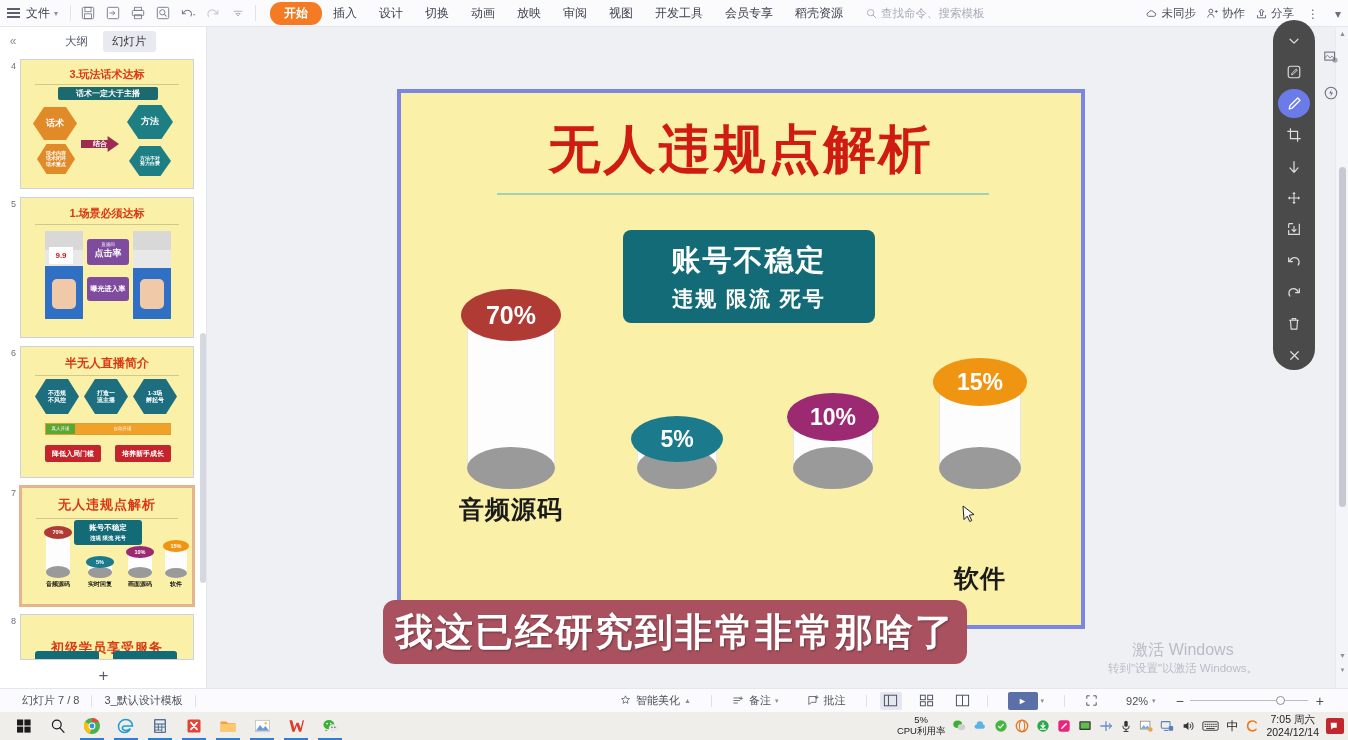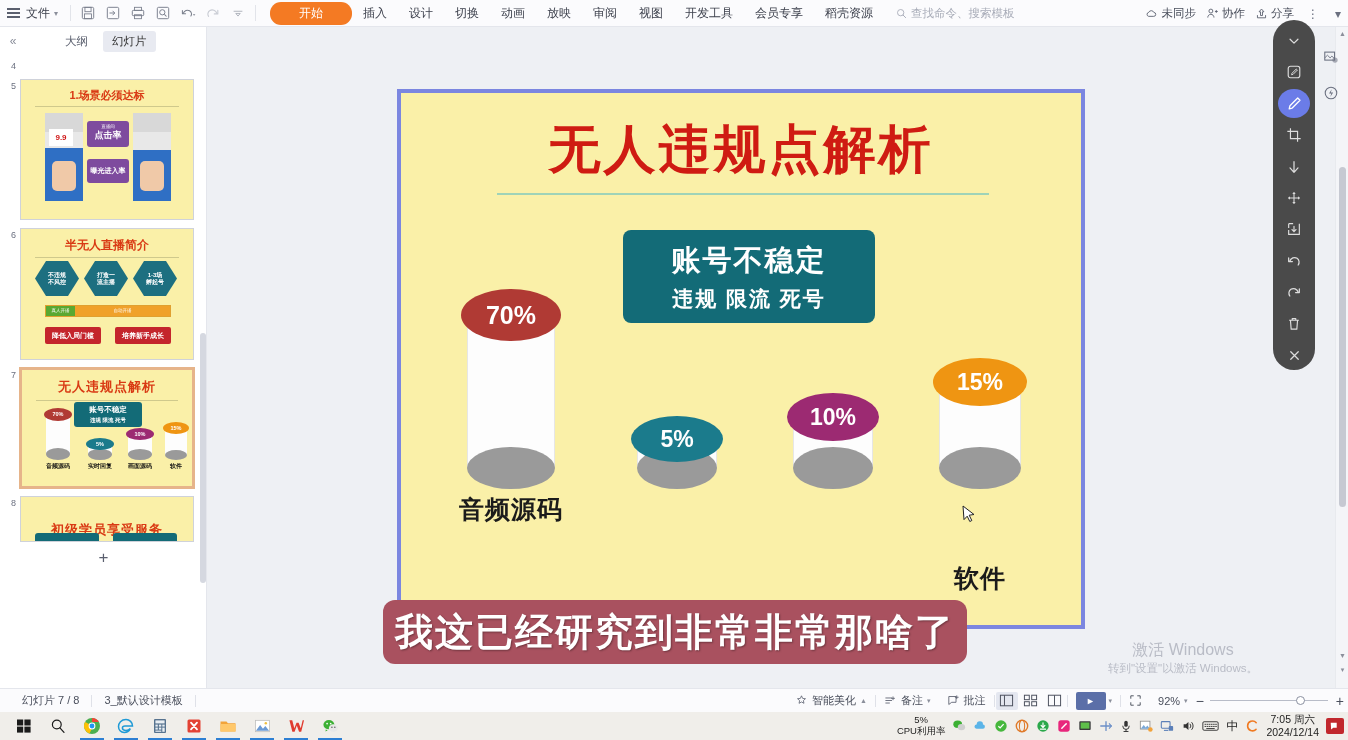--- a/index.html
+++ b/index.html
@@ -20,21 +20,21 @@
   .ham { width: 26px; display:flex; align-items:center; justify-content:center; }
   .ham span { display:block; width:13px; height:1.5px; background:#5a5f6e; box-shadow:0 4px 0 #5a5f6e, 0 -4px 0 #5a5f6e; }
   .file-menu { display:flex; align-items:center; gap:4px; font-size:12px; color:#3d414d; padding-right:6px; }
   .file-menu .caret { font-size:8px; color:#8b8f9b; }
   .qsep { width:1px; height:16px; background:#e2e4ea; margin:0 6px; }
   .qicons { display:flex; align-items:center; gap:3px; }
   .qbtn { width:22px; height:20px; display:flex; align-items:center; justify-content:center; border-radius:3px; }
   .qbtn svg { display:block; }
   .tabs { display:flex; align-items:center; gap:0px; margin-left:8px; }
   .tab { font-size:12px; color:#3d414d; padding:3px 11px; border-radius:11px; white-space:nowrap; }
-  .tab.active { background:#f47a23; color:#fff; font-weight:normal; padding:3px 29px; }
+  .tab.active { background:#f47a23; color:#fff; font-weight:bold; padding:3px 14px; }
   .searchbox { display:flex; align-items:center; gap:4px; margin-left:12px; font-size:11.5px; color:#a8acb8; }
   .searchbox svg { flex:none; }
   .ribbon-right { position:absolute; right:4px; top:0; height:27px; display:flex; align-items:center; gap:10px; font-size:11.5px; color:#4a4f5c; }
   .rr-item { display:flex; align-items:center; gap:3px; }
   .rr-dots { letter-spacing:0px; font-size:12px; color:#6b7080; padding:0 3px;}
 
   
   .leftpanel {
     position:absolute; top:27px; left:0; width:207px; height:661px;
     background:#fff; border-right:1px solid #e4e6ec;
@@ -129,21 +129,21 @@
 
   
   .statusbar {
     position:absolute; left:0; top:688px; width:1348px; height:24px;
     background:#fbfbfd; border-top:1px solid #e4e6ec;
     display:flex; align-items:center; font-size:11px; color:#4a4f5c;
   }
   .sb-left { display:flex; align-items:center; gap:0; padding-left:10px; }
   .sb-item { padding:0 12px; position:relative; white-space:nowrap; }
   .sb-div { width:1px; height:12px; background:#dfe1e8; }
-  .sb-right { position:absolute; right:4px; display:flex; align-items:center; gap:0;justify-content:flex-end; }
+  .sb-right { position:absolute; right:24px; display:flex; align-items:center; gap:12px;justify-content:flex-end; }
   .sb-btn { display:flex; align-items:center; gap:4px; padding:0 8px; white-space:nowrap; }
   .viewbtn { width:22px; height:18px; display:flex; align-items:center; justify-content:center; border-radius:2px; margin:0 1px; }
   .viewbtn.active { background:#e4e7f0; }
   .playbtn { width:30px; height:18px; background:#5b6fa8; border-radius:2px; display:flex; align-items:center; justify-content:center; color:#fff; font-size:9px; }
   .zoomslider { display:flex; align-items:center; gap:6px; padding-left:6px;}
   .zs-track { width:118px; height:1px; background:#b8bcc8; position:relative; }
   .zs-knob { position:absolute; left:86px; top:-4px; width:9px; height:9px; border-radius:50%; background:#fff; border:1.5px solid #8a8fa0; }
 
   
   .watermark { position:absolute; right:90px; top:640px; text-align:center; color:#b9bcc6; pointer-events:none; }
@@ -284,20 +284,33 @@
       <div class="lp-tabs">
         <div class="lp-tab">大纲</div>
         <div class="lp-tab active">幻灯片</div>
       </div>
     </div>
 
     <div class="thumbs">
 
       <div class="thumb-row">
         <div class="thumb-num">4</div>
+        <div class="thumb">
+          <div class="t-title" style="font-size:11px;margin-top:7px;">3.玩法话术达标</div>
+          <div class="t-rule" style="margin-top:2px;"></div>
+          <div class="tbox" style="left:37px;top:27px;width:100px;height:13px;background:#1a6a6f;font-size:8px;border-radius:2px;">话术一定大于主播</div>
+          <div class="hex" style="left:12px;top:47px;width:44px;height:33px;background:#e08a28;font-size:9px;">话术</div>
+          <div class="hex" style="left:106px;top:45px;width:46px;height:34px;background:#1d7f84;font-size:9px;">方法</div>
+          <div class="hex" style="left:16px;top:84px;width:38px;height:30px;background:#e08a28;font-size:5px;white-space:pre-line;">话术内容
+话术闭环
+话术重点</div>
+          <div class="hex" style="left:108px;top:86px;width:42px;height:30px;background:#1d7f84;font-size:5px;white-space:pre-line;">方法不对
+努力白费</div>
+          <div class="tbox" style="left:60px;top:76px;width:38px;height:16px;background:#9e2b52;font-size:7px;clip-path:polygon(0 25%,70% 25%,70% 0,100% 50%,70% 100%,70% 75%,0 75%);">结合</div>
+        </div>
       </div>
 
       <div class="thumb-row">
         <div class="thumb-num">5</div>
         <div class="thumb" style="height:141px;">
           <div class="t-title" style="font-size:11px;margin-top:8px;">1.场景必须达标</div>
           <div class="t-rule" style="margin-top:3px;"></div>
           <div style="position:absolute;left:24px;top:33px;width:38px;height:88px;background:linear-gradient(#d8d8d8 0 22%, #e8e8e8 22% 40%, #2f6fc4 40% 100%);">
             <div style="position:absolute;left:4px;top:16px;width:24px;height:17px;background:#fff;color:#d01818;font-size:8px;font-weight:bold;text-align:center;line-height:17px;">9.9</div>
             <div style="position:absolute;left:7px;top:48px;width:24px;height:30px;background:#f0c9a8;border-radius:5px;"></div>

